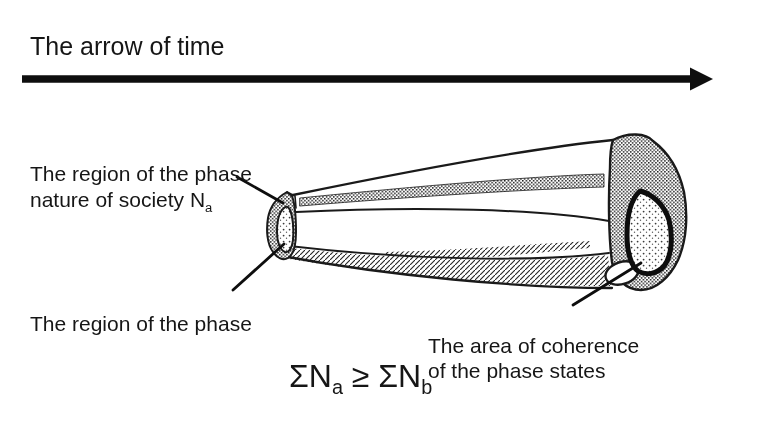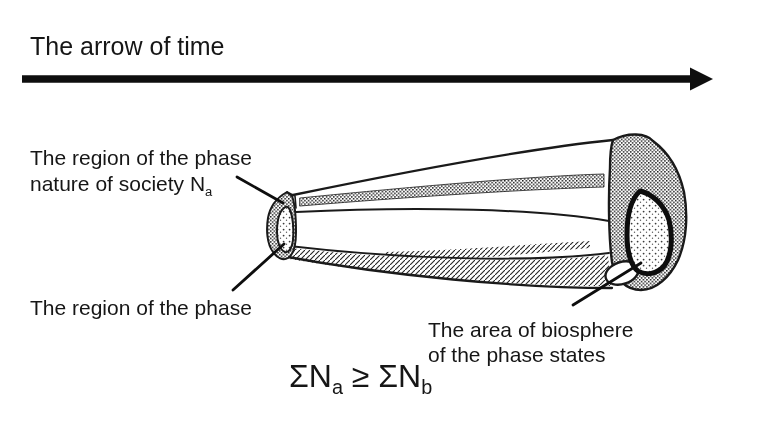--- a/index.html
+++ b/index.html
@@ -3,21 +3,21 @@
 <meta charset="utf-8">
 <style>
   html,body{margin:0;padding:0;background:#fff;}
   .stage{
     position:relative;width:758px;height:433px;background:#ffffff;overflow:hidden;
     font-family:"Liberation Sans","DejaVu Sans",sans-serif;color:#111;
   }
   .stage svg{position:absolute;left:0;top:0;}
   .txt{position:absolute;white-space:nowrap;color:#161616;}
   .title{left:30px;top:33px;font-size:25px;line-height:1.1;}
-  .label{font-size:21px;line-height:26px;}
+  .label{font-size:21px;line-height:26px;margin-top:16px;}
   .label-society{left:30px;top:145px;}
   .label-biosphere{left:30px;top:295px;}
   .label-coherence{left:428px;top:317px;line-height:25px;}
   .formula{left:289px;top:359px;font-size:32px;line-height:1.1;}
   sub{font-size:0.62em;line-height:0;}
 </style>
 </head>
 <body>
 
 <div class="stage">
@@ -76,21 +76,21 @@
   <div class="txt label label-society">
     <div>The region of the phase</div>
     <div><span>nature of society N</span><sub>a</sub></div>
   </div>
 
   <div class="txt label label-biosphere">
     <div>The region of the phase</div>
   </div>
 
   <div class="txt label label-coherence">
-    <div>The area of biosphere</div>
+    <div>The area of coherence</div>
     <div>of the phase states</div>
   </div>
 
   <div class="txt formula">
     <span>ΣN</span><sub>a</sub>
     <span>≥</span>
     <span>ΣN</span><sub>b</sub>
   </div>
 
 </div>

